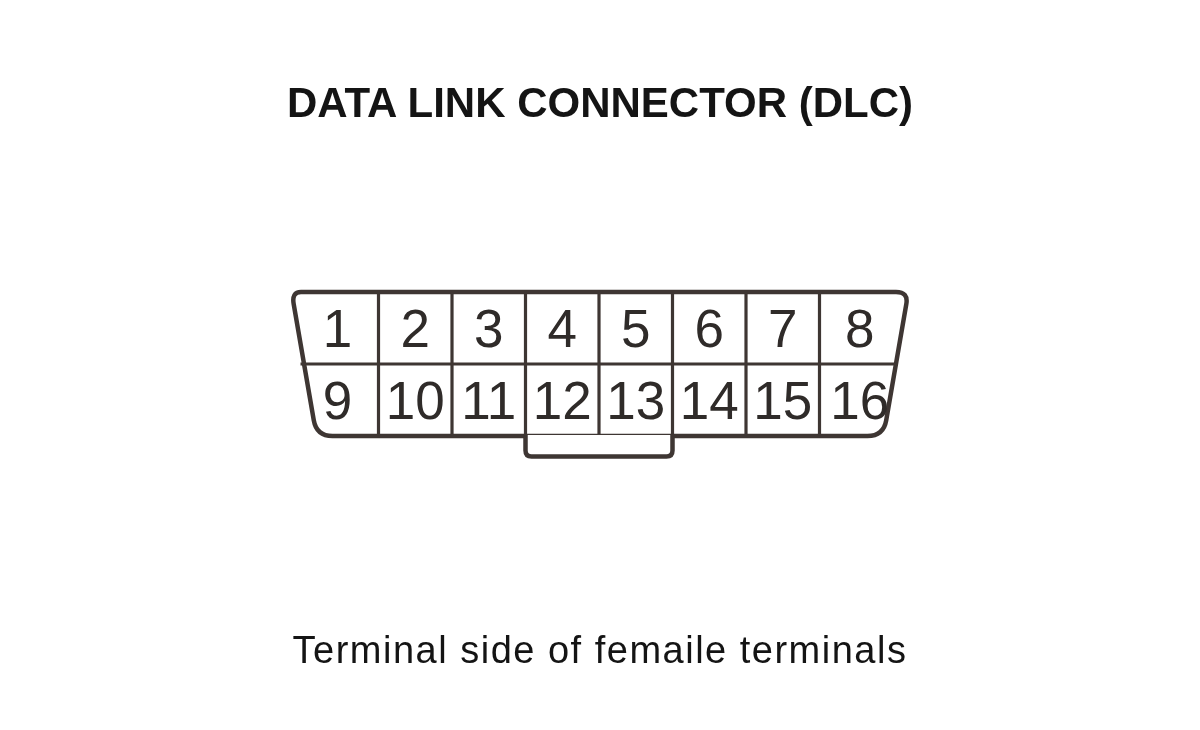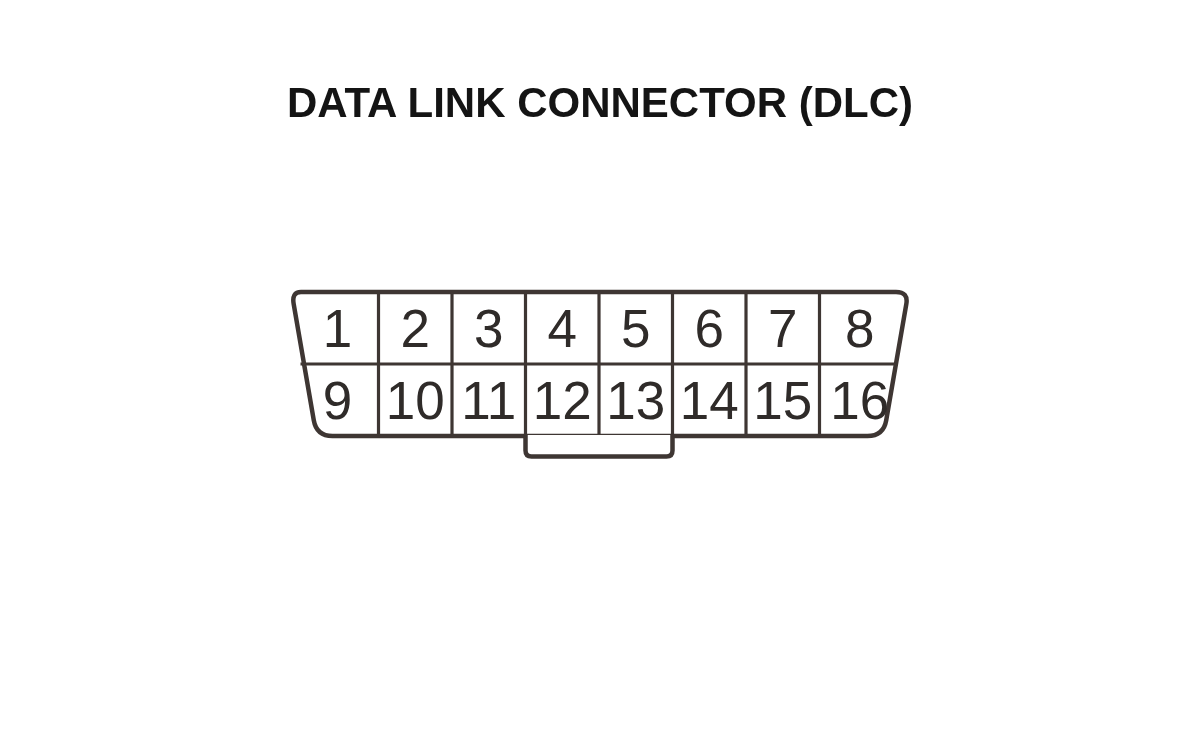--- a/index.html
+++ b/index.html
@@ -123,14 +123,15 @@
         <text x="415.25" y="419.25" text-anchor="middle" class="pin">10</text>
         <text x="488.75" y="419.25" text-anchor="middle" class="pin">11</text>
         <text x="562.25" y="419.25" text-anchor="middle" class="pin">12</text>
         <text x="635.75" y="419.25" text-anchor="middle" class="pin">13</text>
         <text x="709.25" y="419.25" text-anchor="middle" class="pin">14</text>
         <text x="782.75" y="419.25" text-anchor="middle" class="pin">15</text>
         <text x="859.75" y="419.25" text-anchor="middle" class="pin">16</text>
       </g>
   </svg>
 
+  <p class="caption">Terminal side of femaile terminals</p>
 
 </div>
 
 </body></html>

